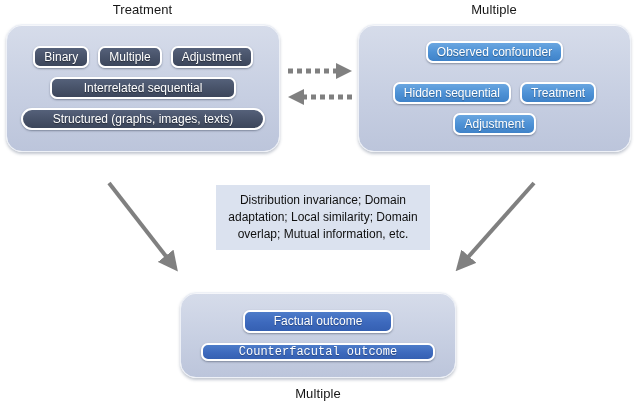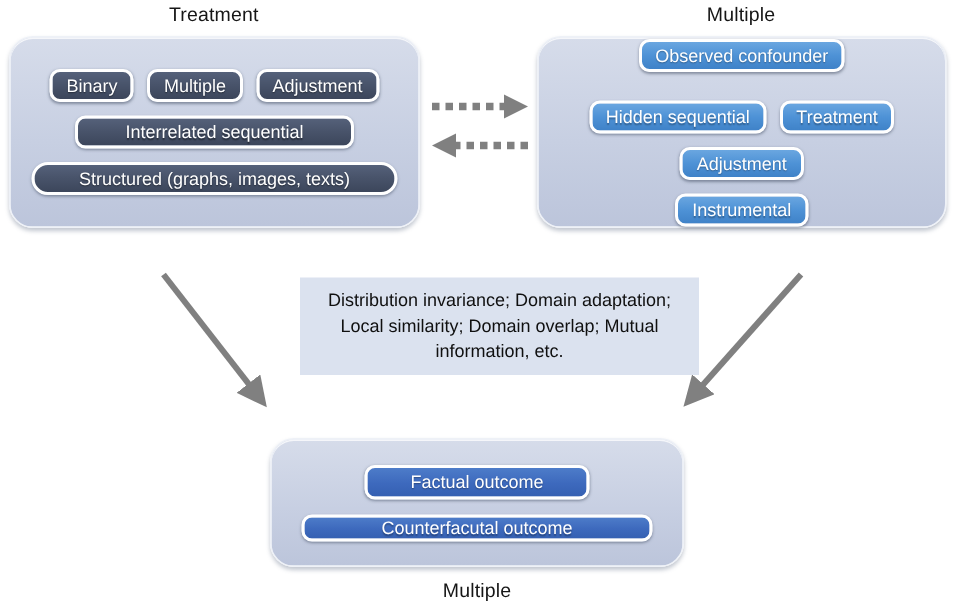--- a/index.html
+++ b/index.html
@@ -146,21 +146,20 @@
         <div class="chip chip-blue">Observed confounder</div>
       </div>
 
       <div class="row" style="margin-bottom:9px; gap:9px;">
         <div class="chip chip-blue">Hidden sequential</div>
         <div class="chip chip-blue">Treatment</div>
       </div>
 
       <div class="row" style="gap:9px;flex-direction:column;">
         <div class="chip chip-blue">Adjustment</div>
-        <div class="chip chip-blue">Instrumental</div>
       </div>
 
     </div>
   </div>
 
   <svg class="arrow-svg" style="left:286px; top:60px;" width="68" height="50" viewBox="0 0 68 50">
     <g>
       <line x1="2" y1="11" x2="50" y2="11" stroke="#808080" stroke-width="5" stroke-dasharray="5,4"></line>
       <polygon points="50,3 66,11 50,19" fill="#808080"></polygon>
     </g>
@@ -181,33 +180,33 @@
 
   <svg class="arrow-svg" style="left:448px; top:175px;" width="95" height="105" viewBox="0 0 95 105">
     <defs>
       <marker id="head-dl" markerWidth="5" markerHeight="5" refX="2.6" refY="2.5" orient="auto" markerUnits="strokeWidth">
         <path d="M0,0 L5,2.5 L0,5 z" fill="#808080"></path>
       </marker>
     </defs>
     <line x1="86" y1="8" x2="14" y2="89" stroke="#808080" stroke-width="4" marker-end="url(#head-dl)"></line>
   </svg>
 
-  <div class="note-box" style="left:200px; top:185px; width:266px; height:65px;">
+  <div class="note-box" style="left:216px; top:185px; width:214px; height:65px;">
     <span>Distribution invariance; Domain adaptation; Local similarity; Domain overlap; Mutual information, etc.</span>
   </div>
 
   <div class="panel" style="left:180px; top:292px; width:276px; height:86px;">
     <div class="panel-inner">
 
       <div class="row" style="margin-bottom:10px;">
         <div class="chip chip-deepblue" style="min-width:150px; height:23px;">Factual outcome</div>
       </div>
 
       <div class="row">
-        <div class="chip chip-deepblue" style="min-width:234px; height:18px;">Counterfacutal outcome</div>
+        <div class="chip chip-deepblue" style="min-width:234px; height:18px;font-family:Liberation Mono, monospace;">Counterfacutal outcome</div>
       </div>
 
     </div>
   </div>
 
   <div class="section-title" style="left:180px; top:386px; width:276px;">Multiple</div>
 
 </div>
 
 </body></html>

